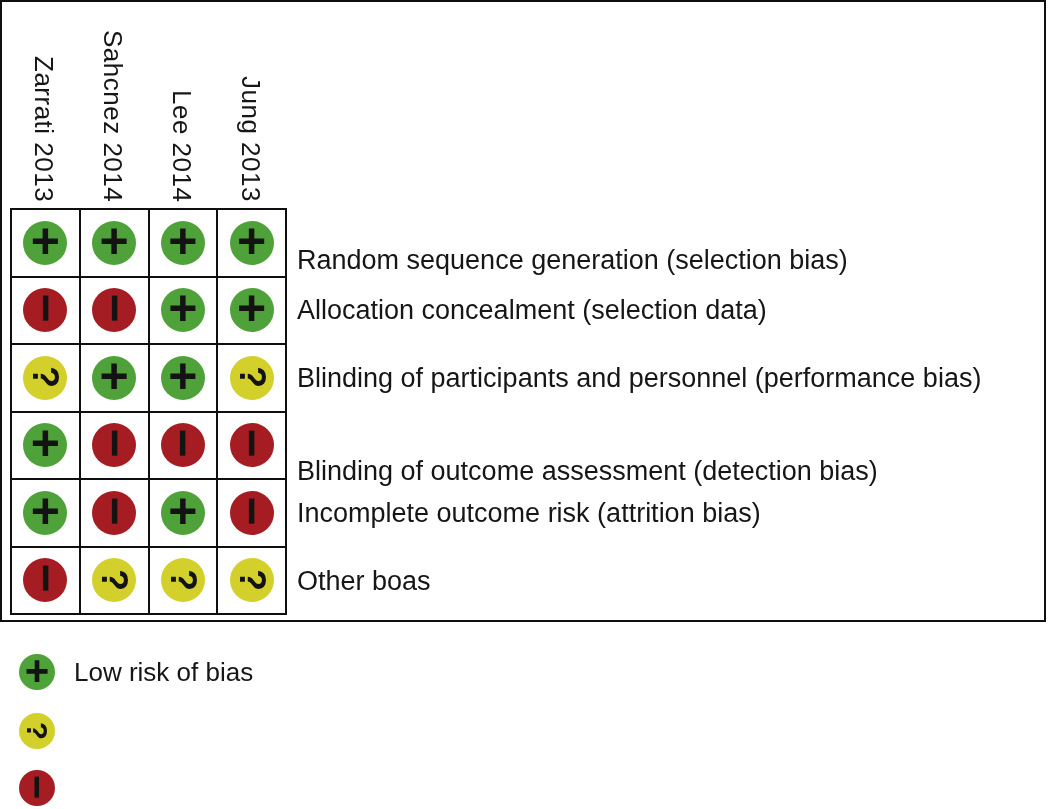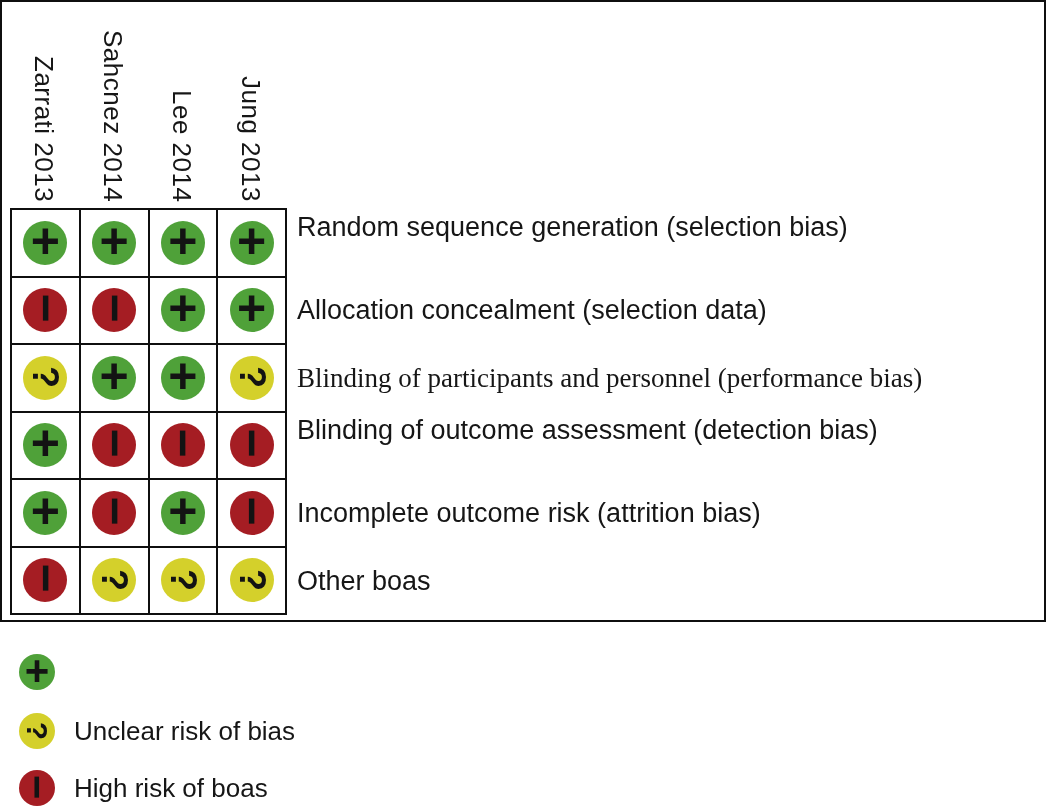--- a/index.html
+++ b/index.html
@@ -227,40 +227,39 @@
           <span class="sym question">?</span>
         </span>
       </div>
       <div class="cell">
         <span class="circle" style="background: rgb(212, 208, 43);">
           <span class="sym question">?</span>
         </span>
       </div>
     </div>
   <div id="row-labels">
-      <div class="row-label" style="top: 225px; text-align: center;">Random sequence generation (selection bias)</div>
+      <div class="row-label" style="top: 258px; text-align: center;">Random sequence generation (selection bias)</div>
       <div class="row-label" style="top: 308.375px;">Allocation concealment (selection data)</div>
-      <div class="row-label" style="top: 375.958px; font-family: Liberation Serif, serif;">Blinding of participants and personnel (performance bias)</div>
-      <div class="row-label" style="top: 428px;">Blinding of outcome assessment (detection bias)</div>
+      <div class="row-label" style="top: 375.958px;">Blinding of participants and personnel (performance bias)</div>
+      <div class="row-label" style="top: 469px;">Blinding of outcome assessment (detection bias)</div>
       <div class="row-label" style="top: 511.125px;">Incomplete outcome risk (attrition bias)</div>
       <div class="row-label" style="top: 578.708px;">Other boas</div>
     </div>
 </div>
 
 <div id="legend">
     <div class="legend-row" style="top: 654px;">
       <span class="legend-circle" style="background: rgb(79, 161, 57);">
         <span class="sym plus">+</span>
       </span>
+      <span class="legend-label">Low risk of bias</span>
     </div>
     <div class="legend-row" style="top: 713px;">
       <span class="legend-circle" style="background: rgb(212, 208, 43);">
         <span class="sym question">?</span>
       </span>
-      <span class="legend-label">Unclear risk of bias</span>
     </div>
     <div class="legend-row" style="top: 770px;">
       <span class="legend-circle" style="background: rgb(165, 29, 35);">
         <span class="sym minus">−</span>
       </span>
-      <span class="legend-label">High risk of boas</span>
     </div>
   </div>
 
 </body></html>

